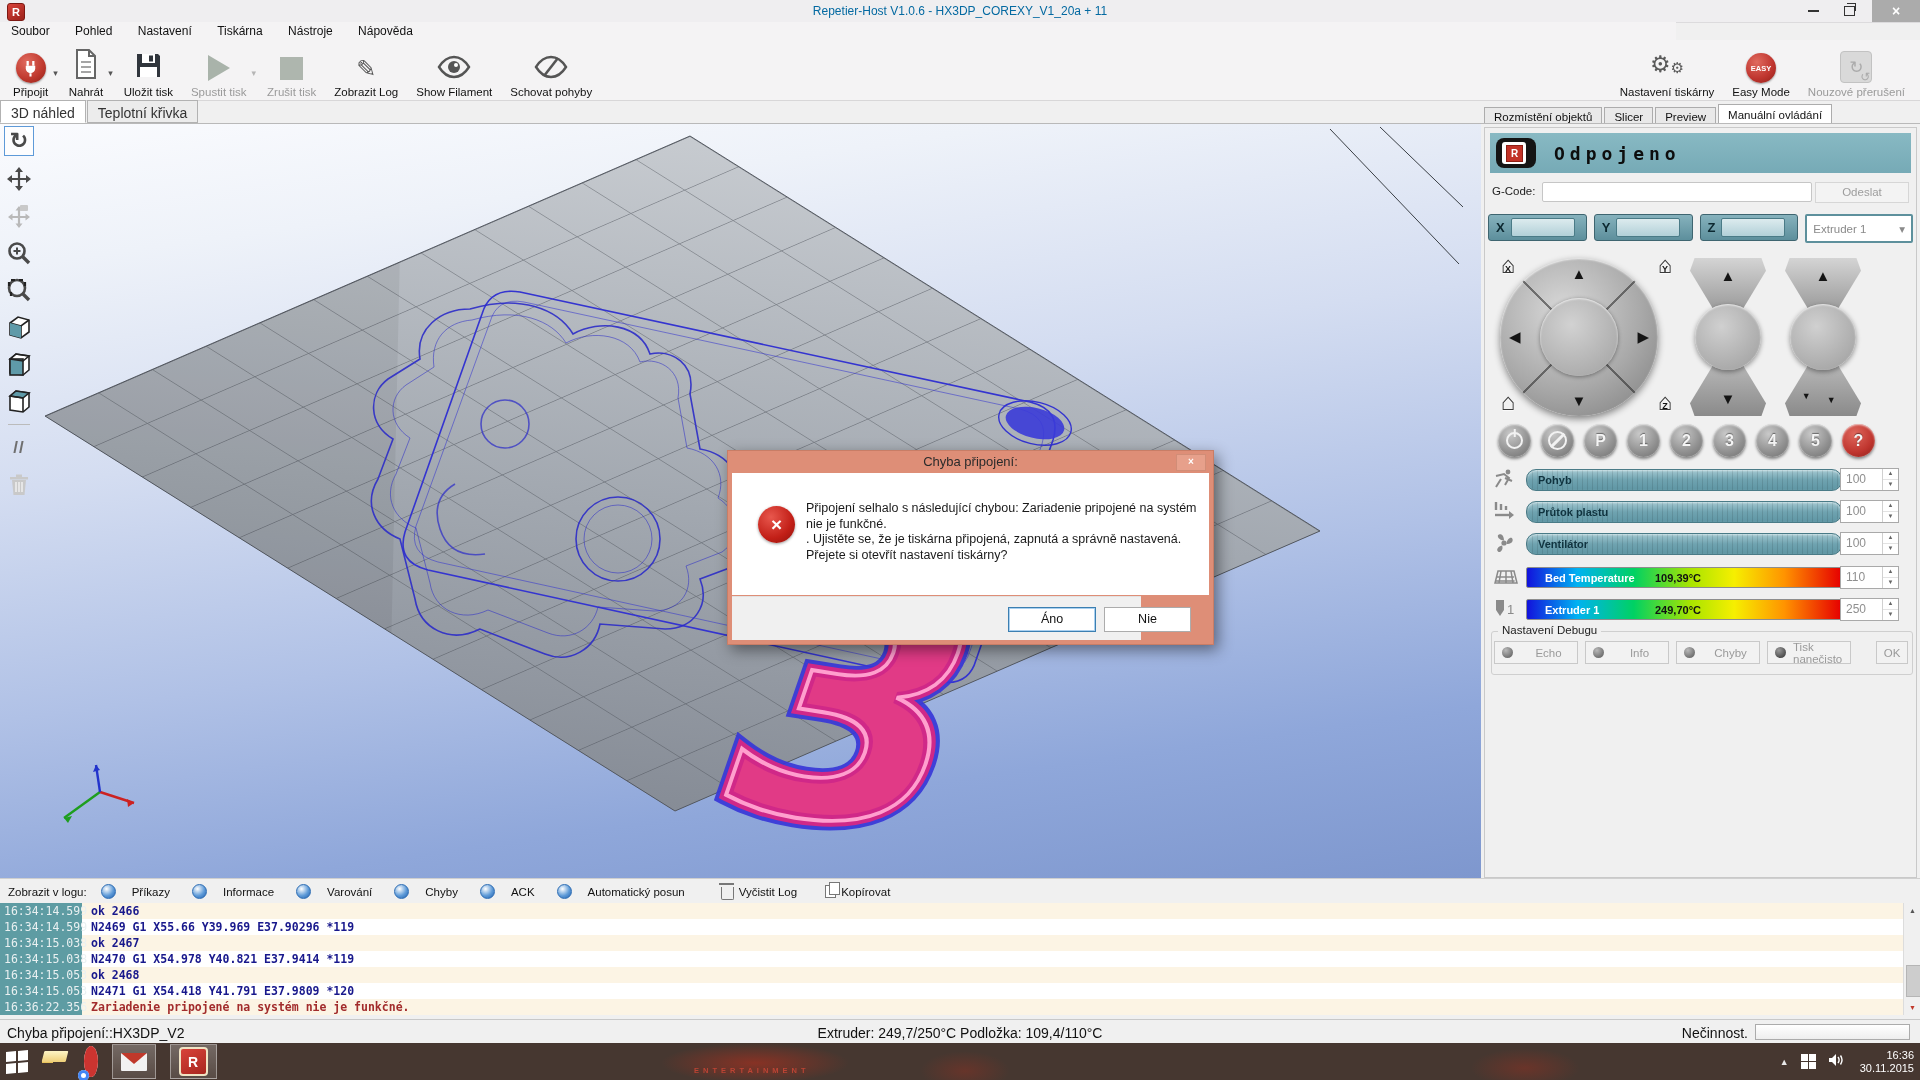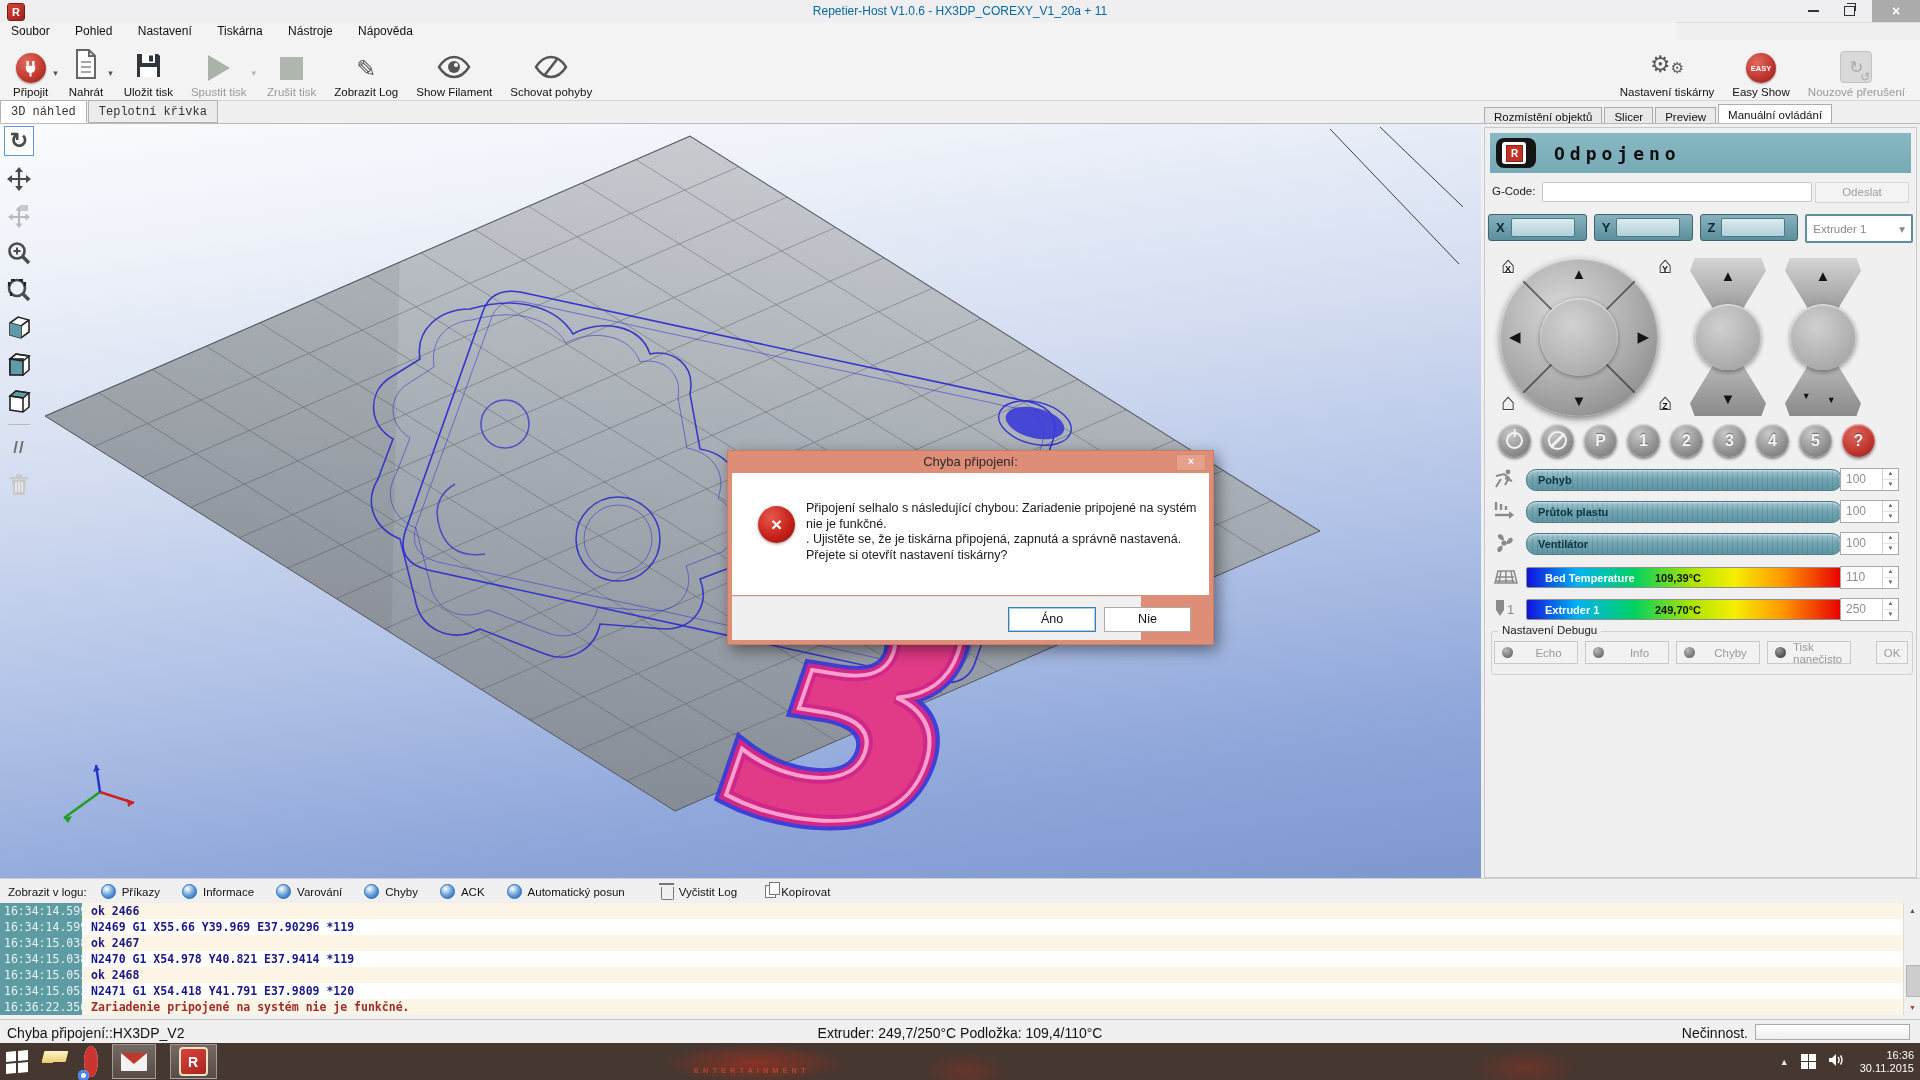--- a/index.html
+++ b/index.html
@@ -38,21 +38,21 @@
   .ic-gears{width:34px;height:30px;position:relative;color:#5a5a5a;}
   .ic-gears b{position:absolute;left:0;top:-2px;font-size:23px;font-weight:normal;}
   .ic-gears i{position:absolute;right:0;top:6px;font-size:15px;font-style:normal;}
   .ic-emerg{width:30px;height:30px;border-radius:4px;background:#d9d9d9;border:1px solid #c2c2c2;color:#ababab;
             display:flex;align-items:center;justify-content:center;font-size:17px;position:relative;}
   .ic-emerg u{position:absolute;right:1px;bottom:-2px;font-size:12px;text-decoration:none;}
   .ic-play{width:0;height:0;border-left:22px solid #a9b3aa;border-top:13px solid transparent;border-bottom:13px solid transparent;margin-bottom:2px;}
   .ic-stop{width:23px;height:23px;background:#aeb6ae;margin-bottom:3px;}
   .ic-pencil{font-size:24px;color:#555;line-height:28px;}
   
-  .vtabs{position:absolute;left:0;top:100px;height:23px;display:flex;font-size:12px;font-family:Liberation Mono, monospace;}
+  .vtabs{position:absolute;left:0;top:100px;height:23px;display:flex;font-size:14px;}
   .vtab{padding:4px 10px 3px;border:1px solid #b2b2b2;background:#ececec;color:#333;margin-right:1px;}
   .vtab.active{background:#fff;border-bottom-color:#fff;}
   .rtabs{position:absolute;left:1484px;top:104px;height:22px;display:flex;font-size:11.5px;}
   .rtab{padding:3px 9px 2px;border:1px solid #acacac;background:#e9e9e9;margin-right:2px;align-self:flex-end;}
   .rtab.active{background:#fff;border-bottom-color:#fff;align-self:flex-start;padding-top:4px;}
   
   .viewport{position:absolute;left:0;top:123px;width:1481px;height:755px;
             background:linear-gradient(172deg,#fafbfe 0%,#eef2f9 15%,#d4ddf1 38%,#b0c1e6 62%,#8fa7da 82%,#7e97ce 100%);
             border-top:1px solid #b9b9b9;overflow:hidden;}
   .scene{position:absolute;left:0;top:0;}
@@ -162,21 +162,21 @@
   .dtext{position:absolute;left:74px;top:28px;font-size:12.5px;line-height:15.5px;color:#1a1a1a;}
   .dfooter{position:absolute;left:4px;bottom:4px;width:409px;height:43px;background:#f0f0f0;border-top:1px solid #e2e2e2;}
   .dyes{position:absolute;left:276px;top:10px;width:86px;height:23px;background:#fff;border:1px solid #3c7fb1;
         box-shadow:inset 0 0 0 1px #a9d0f0;font-size:12.5px;text-align:center;line-height:22px;}
   .dno{position:absolute;left:372px;top:10px;width:85px;height:23px;background:#fff;border:1px solid #acacac;
        font-size:12.5px;text-align:center;line-height:22px;}
   
   .logbar{position:absolute;left:0;top:878px;width:1920px;height:25px;background:#f0f0f0;border-top:1px solid #cfcfcf;
           display:flex;align-items:center;font-size:11.5px;}
   .logbar .cap{margin:0 14px 0 8px;}
-  .lfilter{display:flex;align-items:center;gap:6px;margin-right:22px;}
+  .lfilter{display:flex;align-items:center;gap:16px;margin-right:22px;}
   .led{width:13px;height:13px;border-radius:50%;border:1px solid #2e6db4;
        background:radial-gradient(circle at 35% 30%,#fff,#5f9bd8 55%,#1f5fae);flex:none;}
   .ltool{display:flex;align-items:center;gap:5px;margin:0 14px;}
   .g-trash{width:11px;height:12px;border:1.5px solid #777;border-top:none;border-radius:0 0 2px 2px;position:relative;margin-top:3px;}
   .g-trash::before{content:'';position:absolute;left:-3px;top:-4px;width:15px;height:2px;background:#777;}
   .g-copy{width:9px;height:11px;border:1.5px solid #777;background:#fff;position:relative;}
   .g-copy::after{content:'';position:absolute;left:3px;top:-4px;width:9px;height:11px;border:1.5px solid #777;background:#fff;}
   .logrows{position:absolute;left:0;top:903px;width:1903px;height:112px;background:#fff;font-family:"DejaVu Sans Mono",monospace;font-size:11.5px;font-weight:bold;}
   .lrow{display:flex;height:16px;line-height:16px;background:#fcf4e4;}
   .lrow:nth-child(even){background:#ffffff;}
@@ -316,21 +316,21 @@
     <div class="tgroup right">
       <div class="tbtn">
         <span class="ic-gears">
             <b>⚙</b>
             <i>⚙</i>
           </span>
         <span class="lbl">Nastavení tiskárny</span>
       </div>
       <div class="tbtn">
         <span class="ic-easy">EASY</span>
-        <span class="lbl">Easy Show</span>
+        <span class="lbl">Easy Mode</span>
       </div>
       <div class="tbtn disabled">
         <span class="ic-emerg">
             <span>↻</span>
             <u>↺</u>
           </span>
         <span class="lbl">Nouzové přerušení</span>
       </div>
     </div>
   </div>

